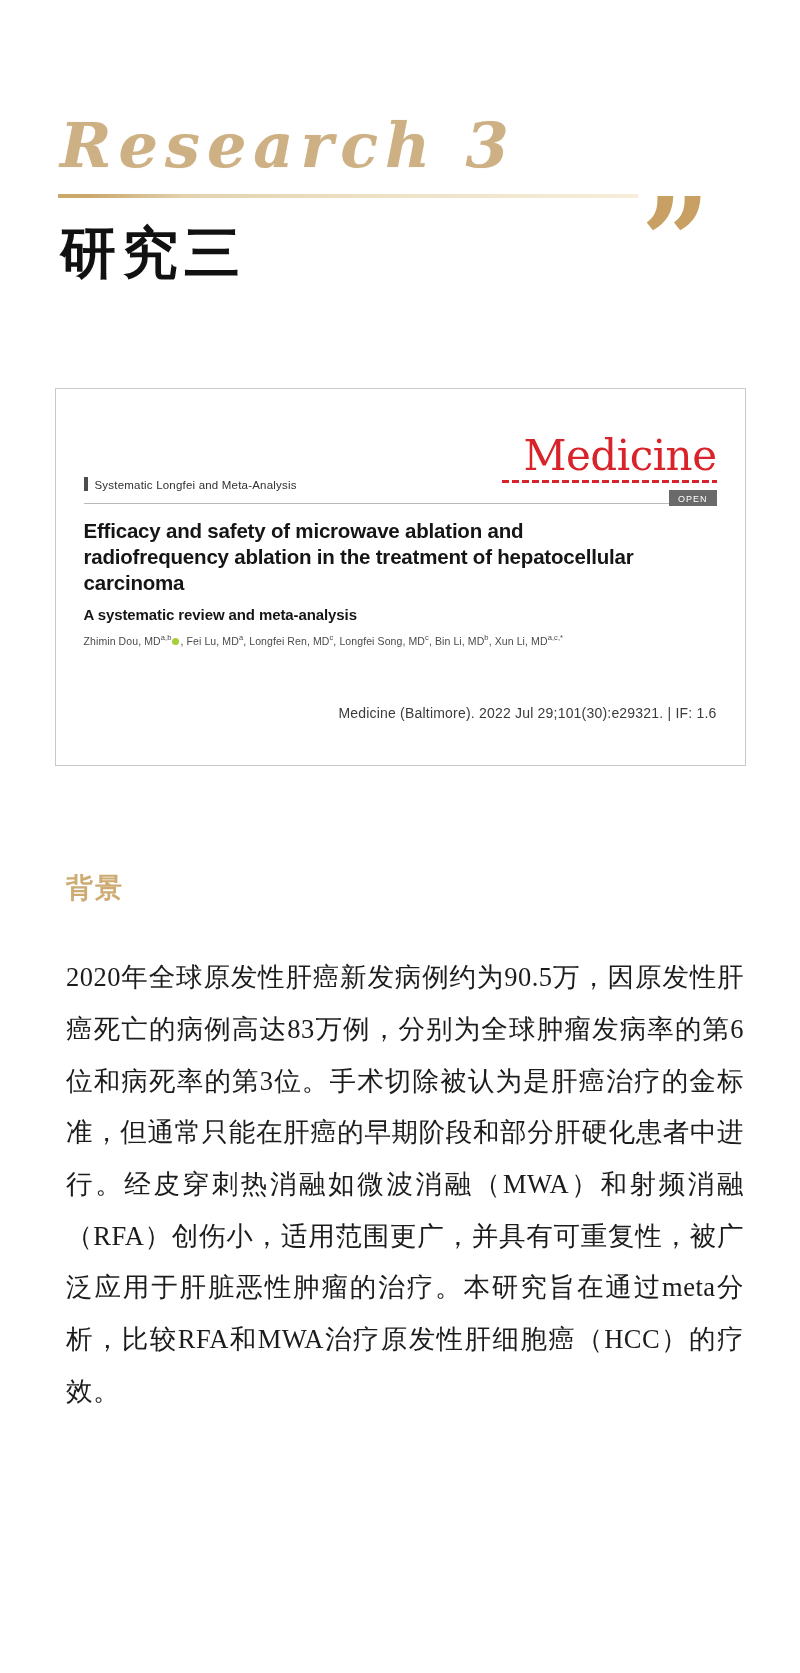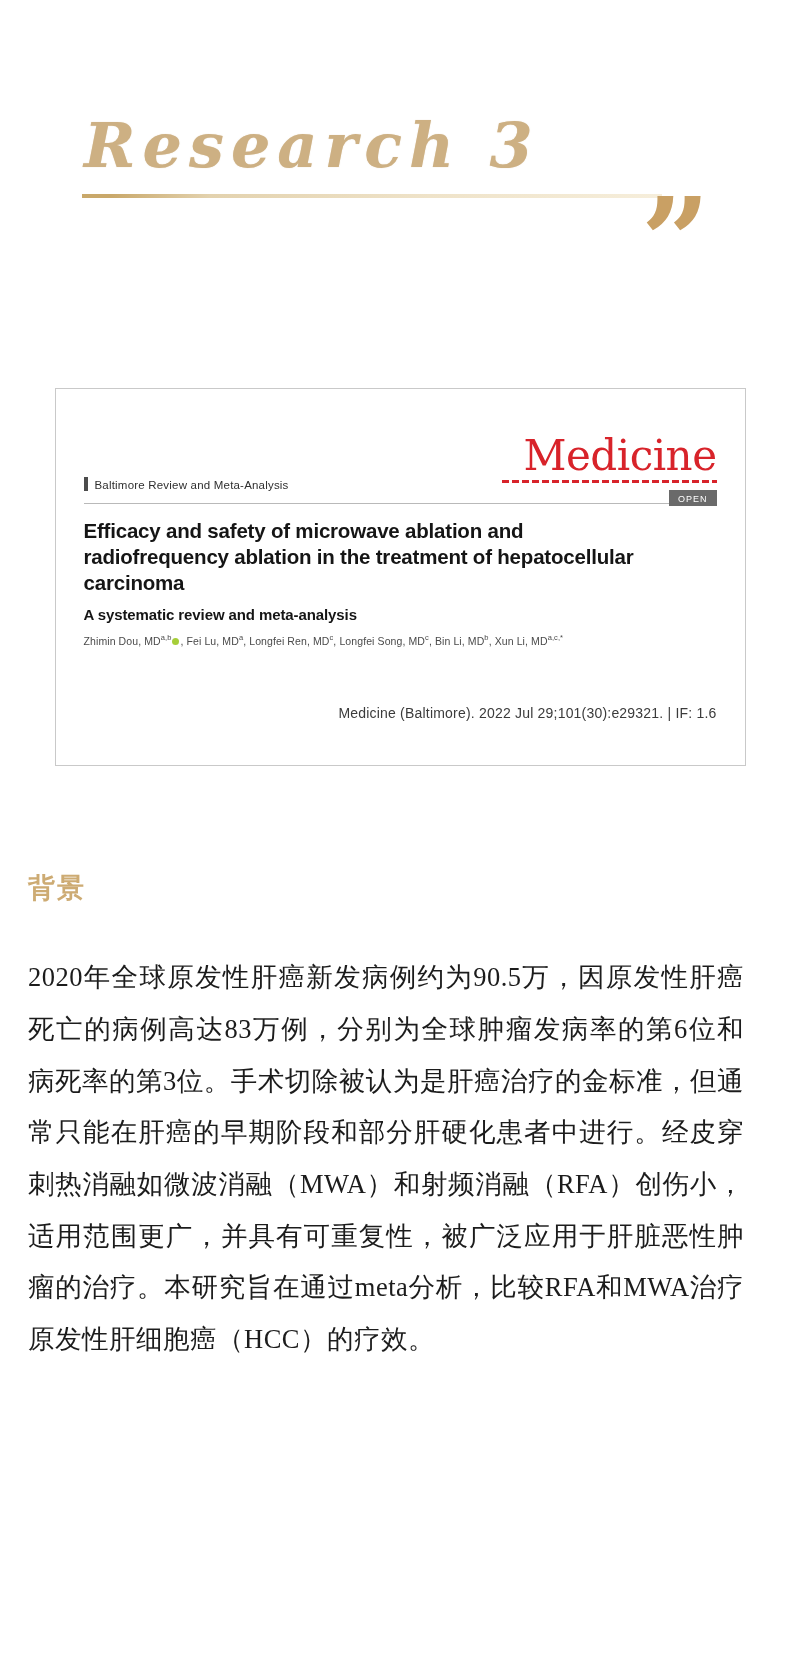--- a/index.html
+++ b/index.html
@@ -21,21 +21,20 @@
     background: #ffffff;
     box-sizing: border-box;
   }
 
   
   .header {
     position: relative;
     padding: 112px 0 0 0;
     height: 240px;
     box-sizing: border-box;
-    margin-left: 24px;
   }
   .script-title {
     font-family: "DejaVu Serif", serif;
     font-style: italic;
     font-weight: 700;
     font-size: 62px;
     letter-spacing: 7px;
     color: #cdb083;
     margin-left: 60px;
     line-height: 1.1;
@@ -180,21 +179,21 @@
   .jc-cite {
     text-align: right;
     font-size: 14px;
     color: #3b3b3b;
     letter-spacing: 0.2px;
     padding: 58px 0 26px 0;
   }
 
   
   .section {
-    padding: 104px 56px 0 28px;
+    padding: 104px 56px 0 66px;
   }
   .section-heading {
     font-family: "DejaVu Serif", serif;
     font-weight: 700;
     font-size: 27px;
     color: #cdab73;
     letter-spacing: 2px;
     margin-bottom: 46px;
   }
   .body-text {
@@ -208,39 +207,40 @@
   }
 </style>
 </head>
 <body>
 
 <div class="page">
 
   <div class="header">
     <div class="script-title">Research 3</div>
     <div class="gold-rule"></div>
+    <div class="cn-title">研究三</div>
     <div class="quote-mark">”</div>
   </div>
 
   <div class="card-wrap">
     <div class="journal-card">
       <div class="jc-inner">
 
         <div class="jc-top">
           <div class="medicine-logo">
             <div class="medicine-word">Medicine</div>
             <div class="medicine-rule"></div>
             <div style="text-align:right;">
               <span class="open-badge">OPEN</span>
             </div>
           </div>
 
           <div class="jc-section-row">
             <div class="jc-section-bar"></div>
-            <div class="jc-section-label">Baltimore Review and Meta-Analysis</div>
+            <div class="jc-section-label">Systematic Longfei and Meta-Analysis</div>
           </div>
         </div>
 
         <div class="jc-hr"></div>
 
         <div class="jc-title">Efficacy and safety of microwave ablation and radiofrequency ablation in the treatment of hepatocellular carcinoma</div>
 
         <div class="jc-subtitle">A systematic review and meta-analysis</div>
 
         <div class="jc-authors">

